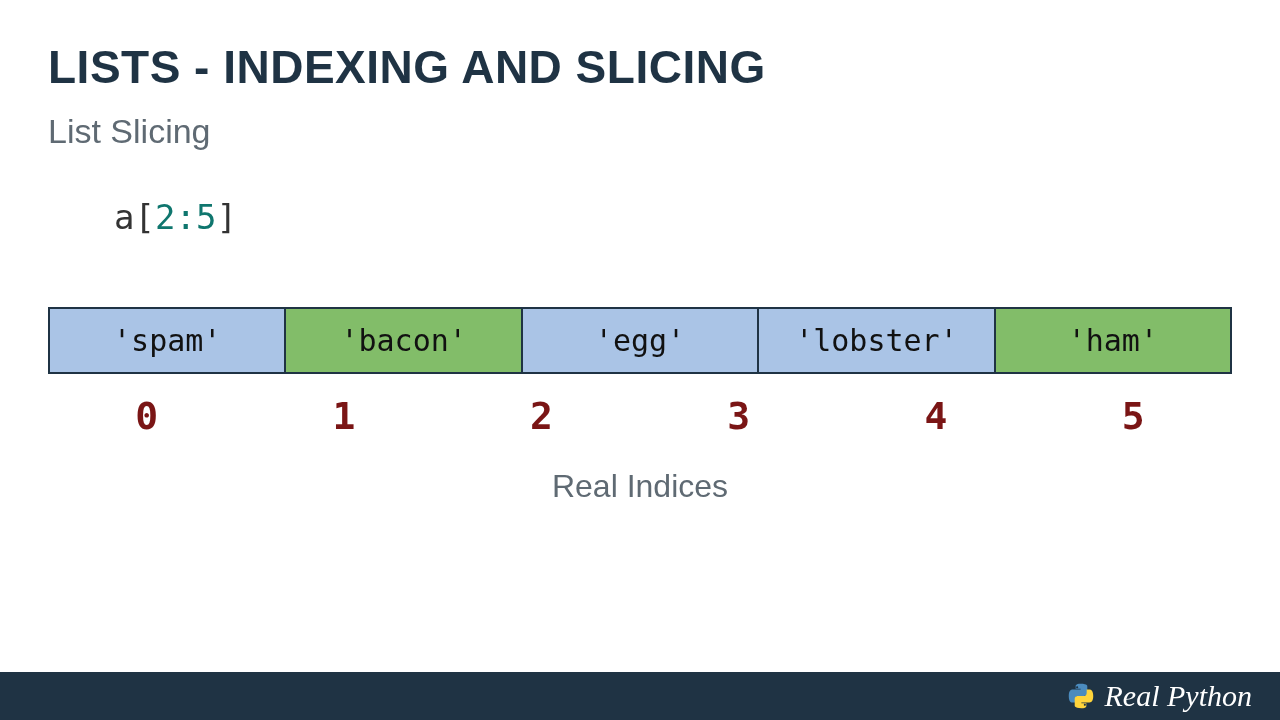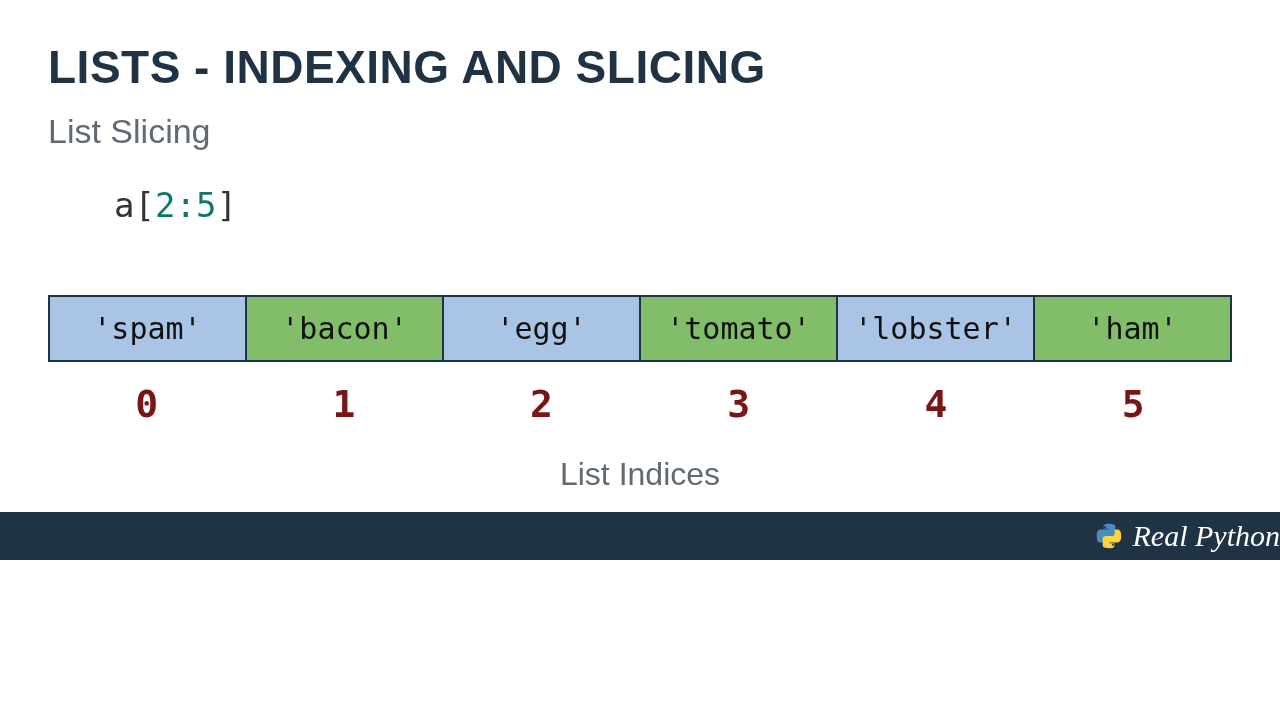--- a/index.html
+++ b/index.html
@@ -1,31 +1,31 @@
 <!DOCTYPE html>
 <html><head>
 <meta charset="utf-8">
 <style>
   * { margin: 0; padding: 0; box-sizing: border-box; }
   html, body { width: 1280px; height: 720px; font-family: -apple-system, BlinkMacSystemFont, "Segoe UI", sans-serif; background: #fff; overflow: hidden; }
-  .slide { width: 1280px; height: 560px; position: relative; }
+  .slide { width: 1280px; height: 720px; position: relative; }
   .content { padding: 40px 48px 0 48px; }
   .title { font-size: 46px; font-weight: 800; color: #1f3344; letter-spacing: 0.5px; text-transform: uppercase; margin-bottom: 18px; }
-  .subtitle { font-size: 34px; font-weight: 400; color: #5f6a73; margin-bottom: 34px; }
+  .subtitle { font-size: 34px; font-weight: 400; color: #5f6a73; margin-bottom: 46px; }
   .code-expr { font-family: "Menlo", "Consolas", monospace; font-size: 34px; color: #333; margin-left: 66px; margin-bottom: 70px; }
   .code-expr .num { color: #0f766e; }
   .list-row { display: flex; margin: 0 0 20px 0; }
   .cell { flex: 1 1 0; border: 2px solid #1f3344; text-align: center; font-family: "Menlo","Consolas",monospace; font-size: 30px; padding: 14px 0; color: #111; }
   .cell + .cell { border-left: none; }
   .cell.blue { background: #aac4e6; text-align: center; }
   .cell.green { background: #82bd69; }
   .index-row { display: flex; margin-bottom: 30px; }
   .index-cell { flex: 1 1 0; text-align: center; font-family: "Menlo","Consolas",monospace; font-size: 38px; font-weight: 700; color: #7a1515; }
   .caption { text-align: center; font-size: 32px; color: #5f6a73; }
-  .footer { position: absolute; bottom: 0; left: 0; right: 0; height: 48px; background: #1f3344; display: flex; align-items: center; justify-content: flex-end; }
+  .footer { position: absolute; bottom: 0; left: 0; right: 0; height: 48px; background: #1f3344; display: flex; align-items: center; justify-content: flex-end; padding-right: 28px; }
   .brand { display: flex; align-items: center; gap: 10px; }
   .brand-text { font-family: "Brush Script MT", cursive; font-size: 30px; color: #fff; font-style: italic; }
   .py-logo { width: 28px; height: 28px; position: relative; }
   .py-logo svg { width: 100%; height: 100%; }
 </style>
 </head>
 <body>
 
 <div class="slide">
   <div class="content">
@@ -33,33 +33,32 @@
     <div class="subtitle">List Slicing</div>
 
     <div class="code-expr">
       <span>a</span><span>[</span><span class="num">2:5</span><span>]</span>
     </div>
 
     <div class="list-row" id="list-row">
         <div class="cell blue">'spam'</div>
         <div class="cell green">'bacon'</div>
         <div class="cell blue">'egg'</div>
-        <div class="cell green">'tomato'</div>
         <div class="cell blue">'lobster'</div>
         <div class="cell green">'ham'</div>
       </div>
     <div class="index-row" id="index-row">
         <div class="index-cell">0</div>
         <div class="index-cell">1</div>
         <div class="index-cell">2</div>
         <div class="index-cell">3</div>
         <div class="index-cell">4</div>
         <div class="index-cell">5</div>
       </div>
-    <div class="caption">List Indices</div>
+    <div class="caption">Real Indices</div>
   </div>
 
   <div class="footer">
     <div class="brand">
       <span class="py-logo">
         <svg viewBox="0 0 32 32">
           <path fill="#4b8bbe" d="M15.5 2c-6 0-5.6 2.6-5.6 2.6v3.1h5.7v0.9H6.3S2 8 2 15.9c0 7.9 3.9 7.6 3.9 7.6h3.6v-3.7s-.2-3.9 3.8-3.9h6.3s3.6.1 3.6-3.5V5.1S24 2 15.5 2zM11.6 4.8c.7 0 1.2.6 1.2 1.2 0 .7-.6 1.2-1.2 1.2-.7 0-1.2-.6-1.2-1.2 0-.7.6-1.2 1.2-1.2z"></path>
           <path fill="#ffd43b" d="M16.5 30c6 0 5.6-2.6 5.6-2.6v-3.1h-5.7v-.9h9.3s4.3.6 4.3-7.3c0-7.9-3.9-7.6-3.9-7.6h-3.6v3.7s.2 3.9-3.8 3.9h-6.3s-3.6-.1-3.6 3.5v7.3S8 30 16.5 30zm3.9-2.8c-.7 0-1.2-.6-1.2-1.2 0-.7.6-1.2 1.2-1.2.7 0 1.2.6 1.2 1.2 0 .7-.6 1.2-1.2 1.2z"></path>
         </svg>
       </span>

